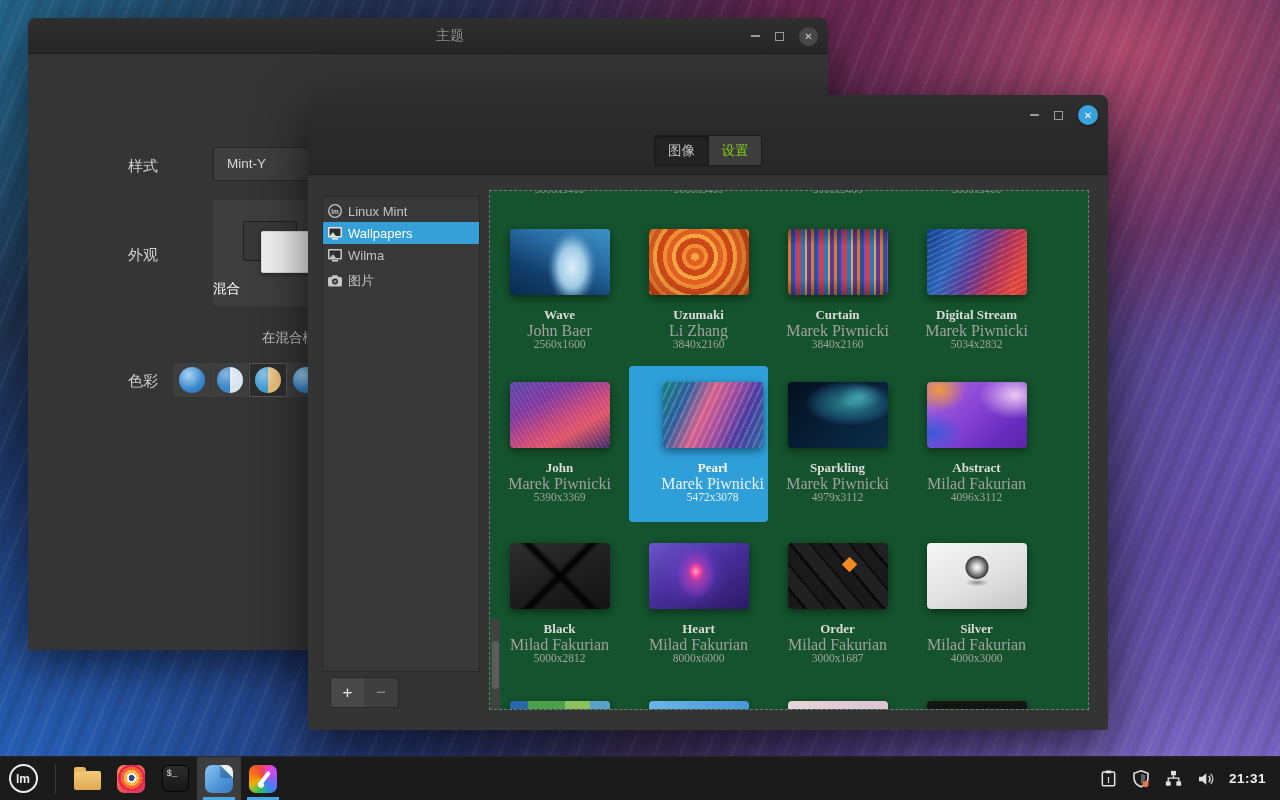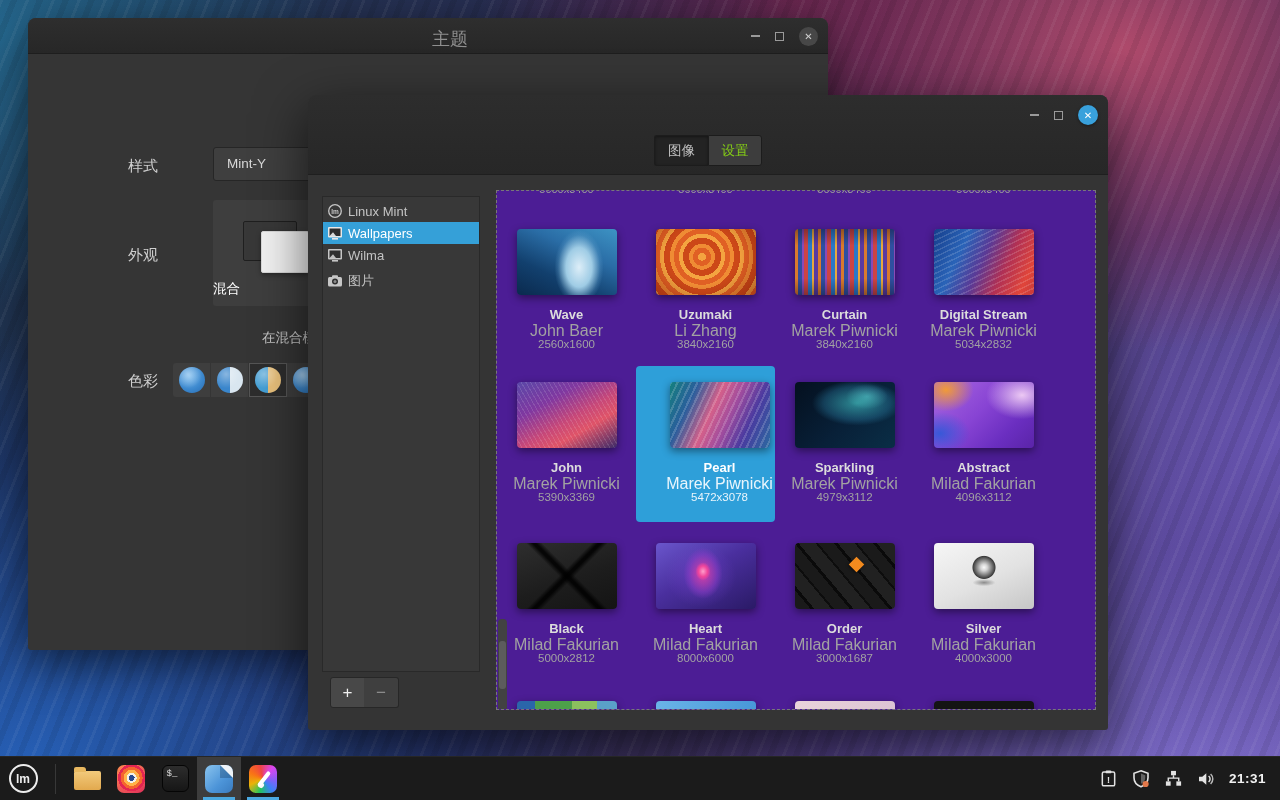--- a/index.html
+++ b/index.html
@@ -16,21 +16,21 @@
       radial-gradient(760px 560px at 2% 96%, rgba(38,98,188,.95) 0%, rgba(24,58,128,.45) 55%, rgba(24,58,128,0) 78%),
       linear-gradient(120deg, #1c3852 0%, #2b2950 40%, #403361 70%, #4d3e77 100%);
   }
 
   .win { position:absolute; }
   
   .win-themes { left:28px; top:18px; width:800px; height:632px; background:#353535;
     border-radius:8px 8px 3px 3px; box-shadow:0 14px 44px rgba(0,0,0,.55); z-index:10; }
   .tw-titlebar { position:relative; height:36px; background:linear-gradient(#2e2e2e,#272727);
     border-radius:8px 8px 0 0; border-bottom:1px solid #1e1e1e; }
-  .tw-title { position:absolute; left:0; right:0; top:9px; text-align:center; color:#8f8f8f; font-size:18px;padding-left:44px; }
+  .tw-title { position:absolute; left:0; right:0; top:9px; text-align:center; color:#8f8f8f; font-size:14px;padding-left:44px; }
   .win-controls { position:absolute; right:10px; top:0; height:36px; display:flex; align-items:center; gap:15px; }
   .glyph-min { display:inline-block; width:9px; height:0; border-bottom:2px solid #9a9a9a; }
   .glyph-max { display:inline-block; width:9px; height:9px; border:1.5px solid #9a9a9a; }
   .close-gray { width:19px; height:19px; border-radius:50%; background:#474747; color:#cfcfcf;
     display:flex; align-items:center; justify-content:center; font-size:10px; font-weight:bold; }
   .close-blue { width:20px; height:20px; border-radius:50%; background:#39a1dc; color:#fff;
     display:flex; align-items:center; justify-content:center; font-size:10px; font-weight:bold;
     box-shadow:0 1px 3px rgba(0,0,0,.4); }
   .tw-label { position:absolute; color:#cfcfcf; font-size:15px; }
   .tw-style-label { left:100px; top:139px; }
@@ -73,22 +73,22 @@
   .tab-btn.active { background:#232323; color:#c2c2c2; box-shadow:inset 0 1px 3px rgba(0,0,0,.4); }
 
   .bw-sidebar { position:absolute; left:14px; top:101px; width:158px; height:476px;
     background:#383838; border:1px solid #292929; padding-top:3px; }
   .sb-item { height:22px; display:flex; align-items:center; gap:5px; padding-left:4px;
     font-size:13px; color:#c3c3c3; }
   .sb-item.selected { background:#35a0d8; color:#fff; }
   .sb-item.gapped { margin-top:4px;text-align:center; }
   .sb-icon { width:16px; height:16px; flex:0 0 16px; display:flex; }
 
-  .bw-grid { position:absolute; left:188px; top:95px; width:600px; height:520px;
-    background:#4c1d95; border:1px dashed #787878; overflow:hidden; }
+  .bw-grid { position:absolute; left:181px; top:95px; width:600px; height:520px;
+    background:#14532d; border:1px dashed #787878; overflow:hidden;font-family:Liberation Serif, serif; }
   .partial-res-row { position:absolute; left:0; top:0; width:556px; height:7px; overflow:hidden; display:flex; }
   .partial-res-row span { display:block; width:139px; text-align:center; font-size:11px;
     color:#9d9d9d; margin-top:-8px; }
   .wrow { position:absolute; left:0; width:556px; display:flex; }
   .row1 { top:30px; } .row2 { top:175px; } .row3 { top:344px; } .row4 { top:510px; }
   .tile { width:139px; display:flex; flex-direction:column; align-items:center; padding-top:8px; border-radius:4px; }
   .row2 .tile { padding-top:16px; height:156px; }
   .tile.selected { background:#2e9fd9;padding-left:28px; }
   .thumb { width:100px; height:66px; border-radius:4px; box-shadow:0 3px 8px rgba(0,0,0,.45); position:relative; }
   .wp-name { margin-top:12px; font-size:13px; font-weight:bold; color:#dcdcdc; line-height:15px; }

